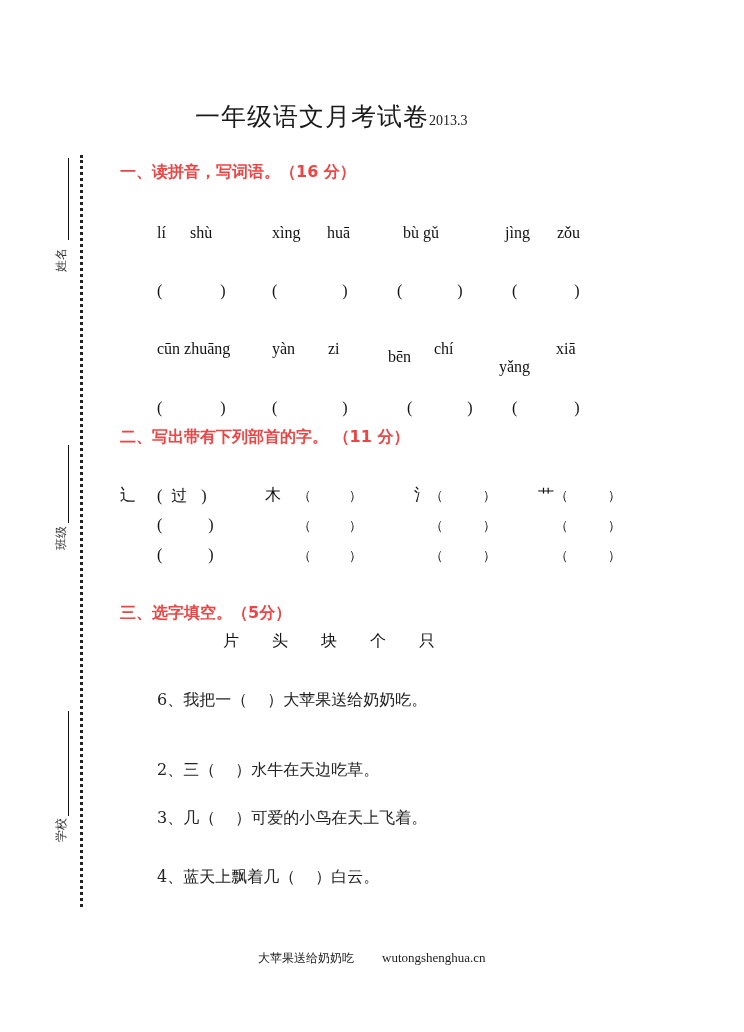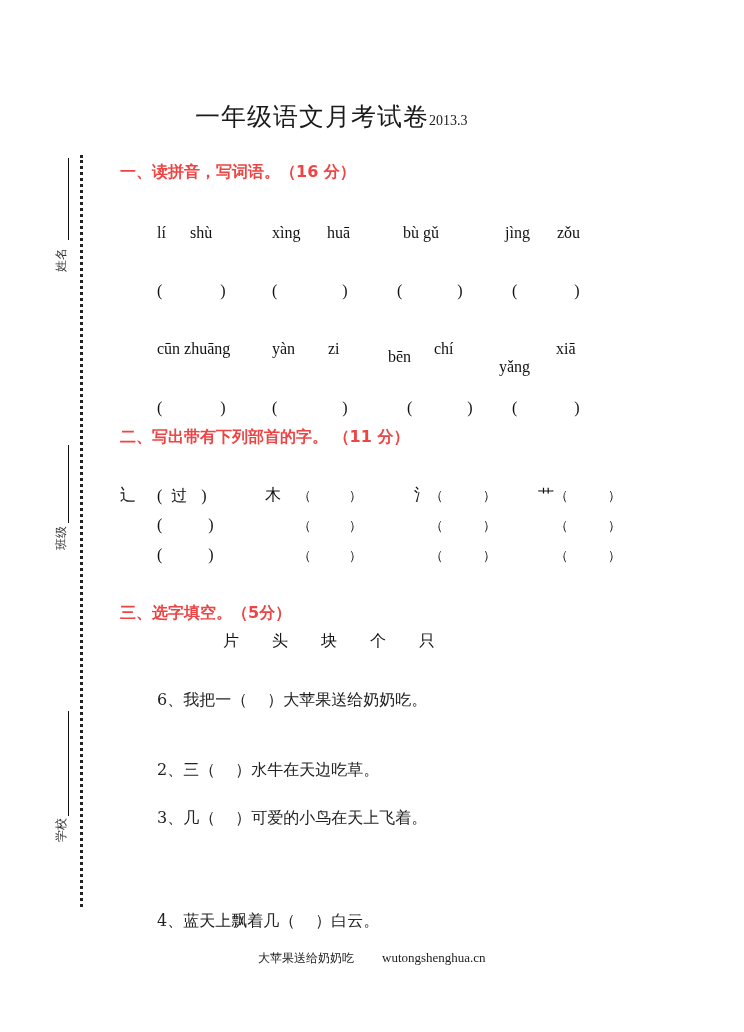--- a/index.html
+++ b/index.html
@@ -93,19 +93,19 @@
 
 <div class="abs sentence" style="left:157px; top:690px;">
   <span>6、我把一（</span><span style="display:inline-block;width:20px;"></span><span>）大苹果送给奶奶吃。</span>
 </div>
 <div class="abs sentence" style="left:157px; top:749px;margin-top:11px;">
   <span>2、三（</span><span style="display:inline-block;width:20px;"></span><span>）水牛在天边吃草。</span>
 </div>
 <div class="abs sentence" style="left:157px; top:808px;">
   <span>3、几（</span><span style="display:inline-block;width:20px;"></span><span>）可爱的小鸟在天上飞着。</span>
 </div>
-<div class="abs sentence" style="left:157px; top:867px;margin-top:44px;">
+<div class="abs sentence" style="left:157px; top:867px;">
   <span>4、蓝天上飘着几（</span><span style="display:inline-block;width:20px;"></span><span>）白云。</span>
 </div>
 
 <div class="abs footer">
   <span>大苹果送给奶奶吃</span><span class="site">wutongshenghua.cn</span>
 </div>
 
 </body></html>

